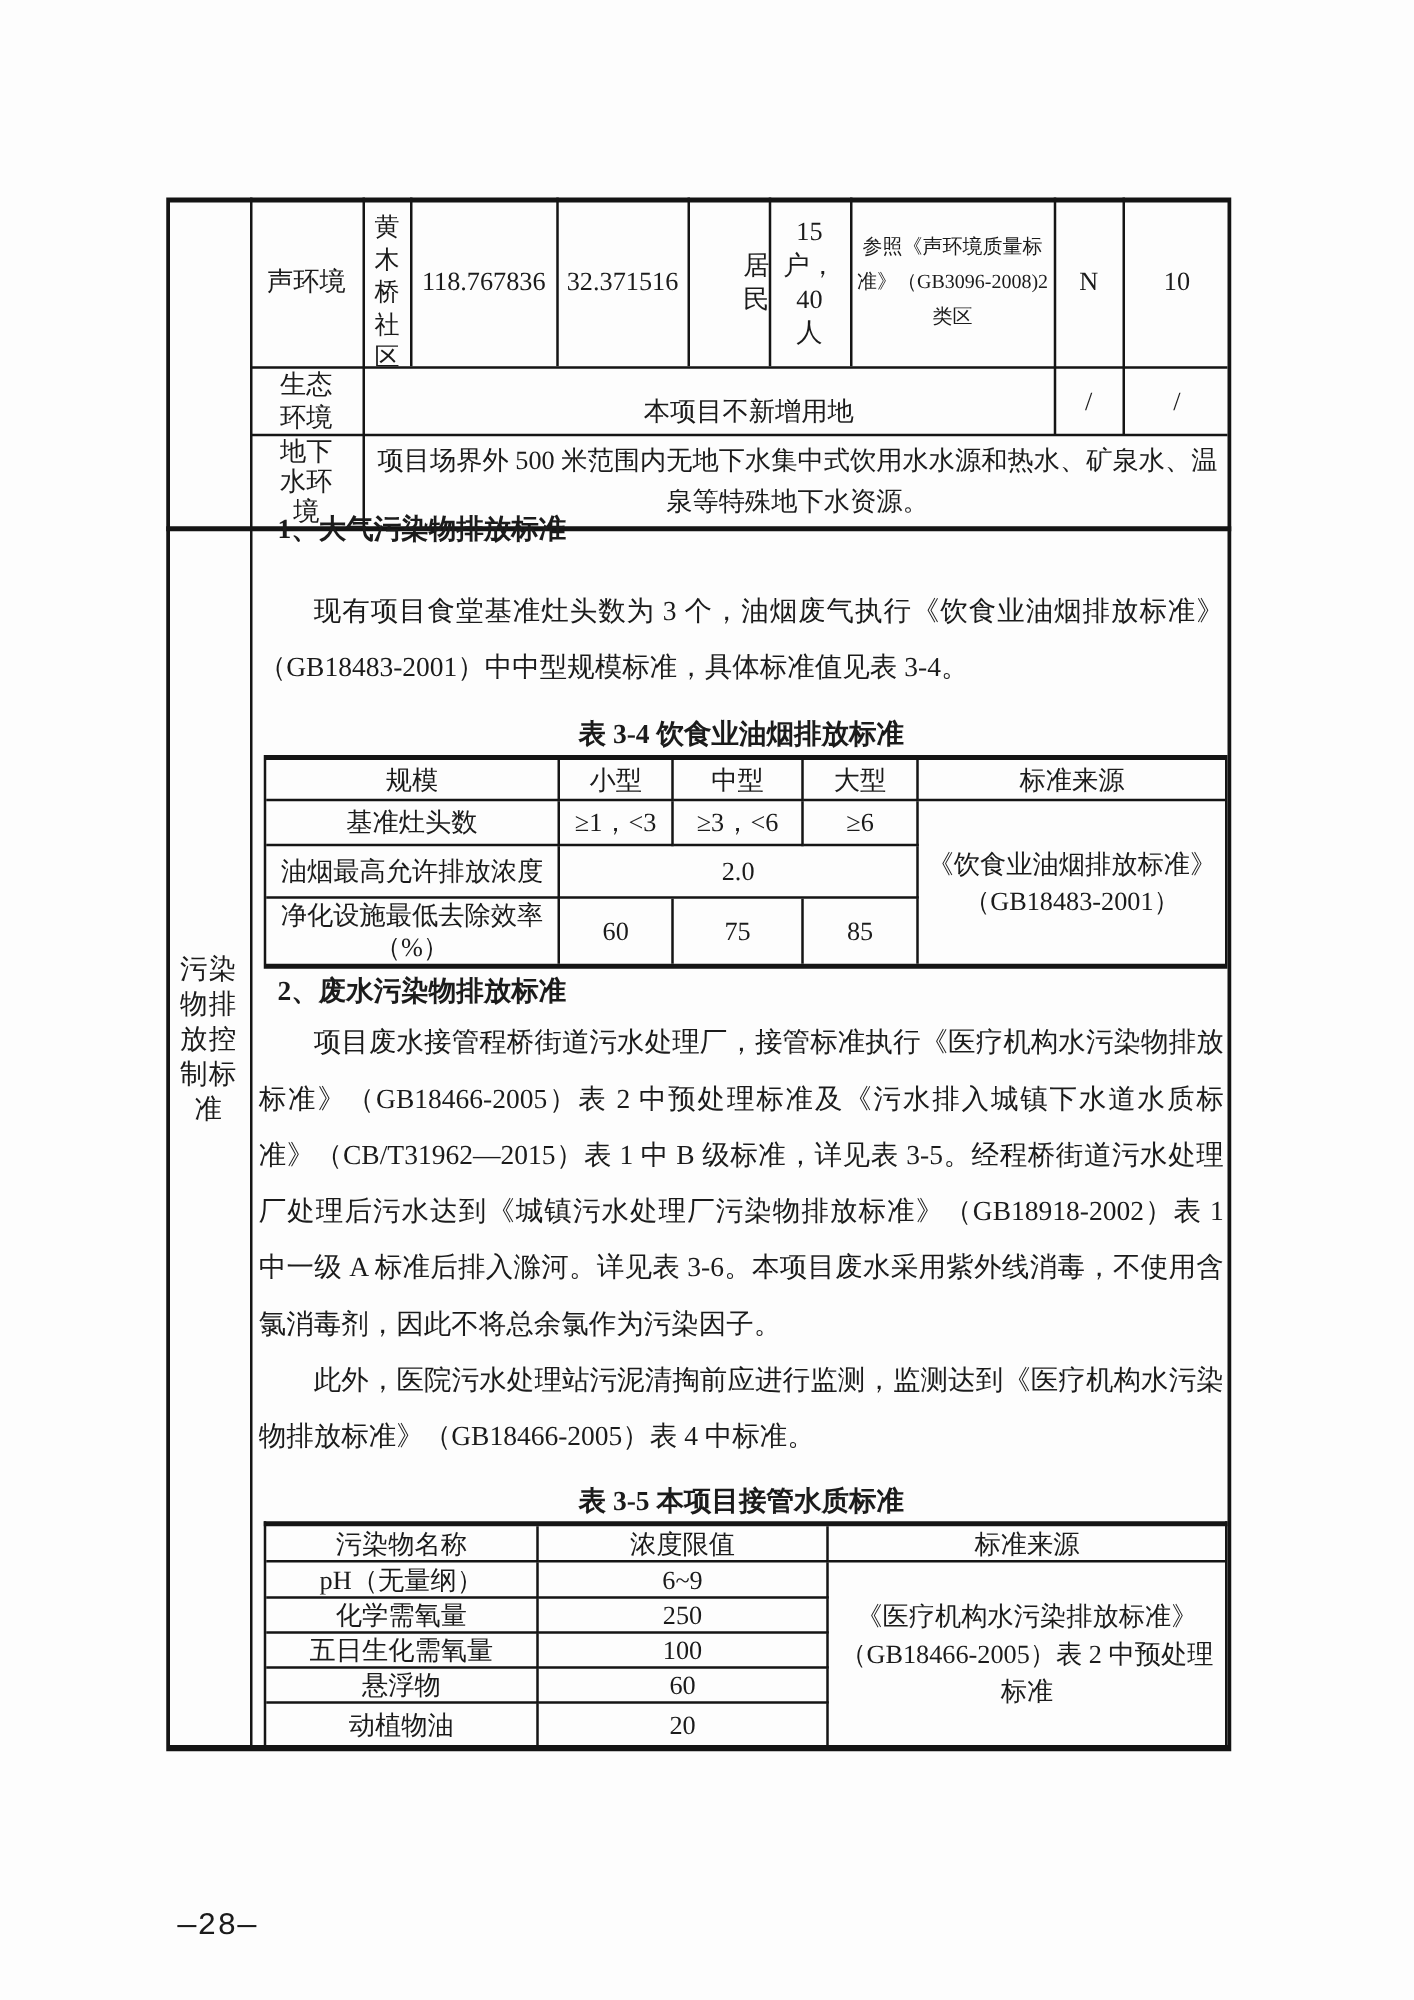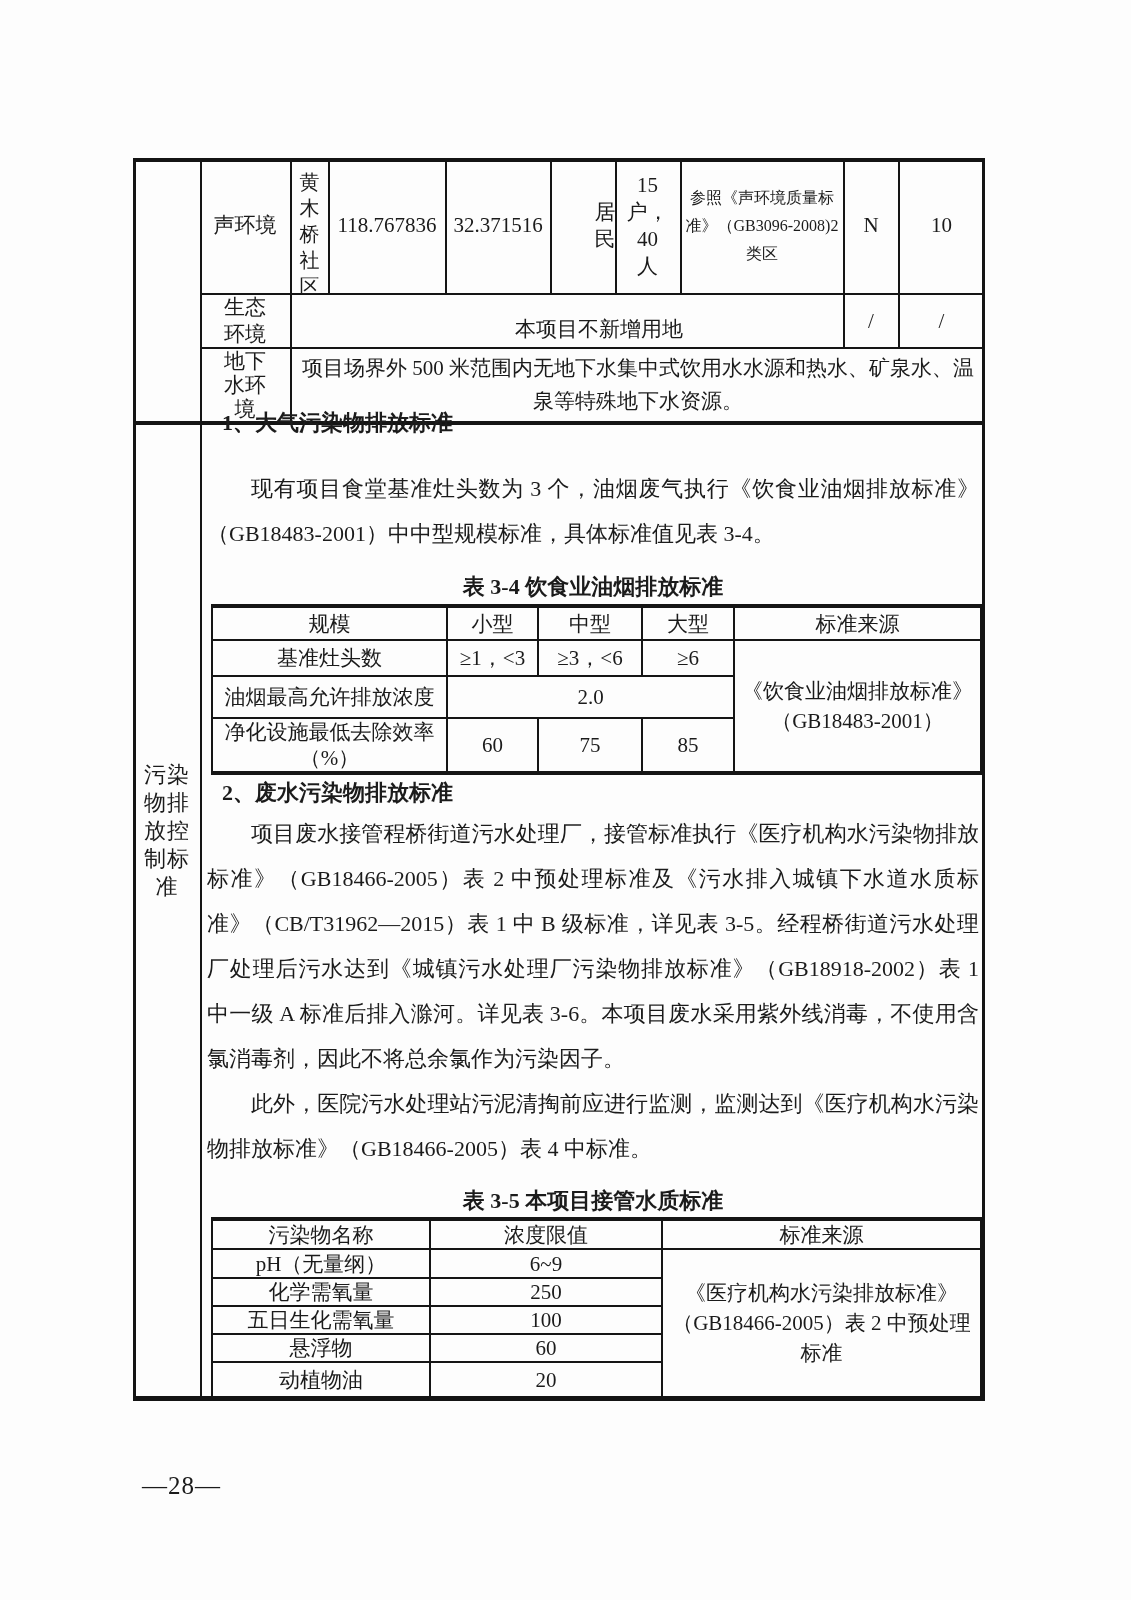--- a/index.html
+++ b/index.html
@@ -174,15 +174,15 @@
     <div class="g-cell br bb" style="grid-column:1;grid-row:4;">五日生化需氧量</div>
     <div class="g-cell br bb" style="grid-column:2;grid-row:4;">100</div>
 
     <div class="g-cell br bb" style="grid-column:1;grid-row:5;">悬浮物</div>
     <div class="g-cell br bb" style="grid-column:2;grid-row:5;">60</div>
 
     <div class="g-cell br" style="grid-column:1;grid-row:6;">动植物油</div>
     <div class="g-cell br" style="grid-column:2;grid-row:6;">20</div>
   </div>
 
-  <div class="footer-num" style="left:142px;top:1472px;">—28—</div>
+  <div class="footer-num" style="left:142px;top:1526px;font-family:Liberation Mono, monospace;">—28—</div>
 
 </div>
 
 </body></html>

